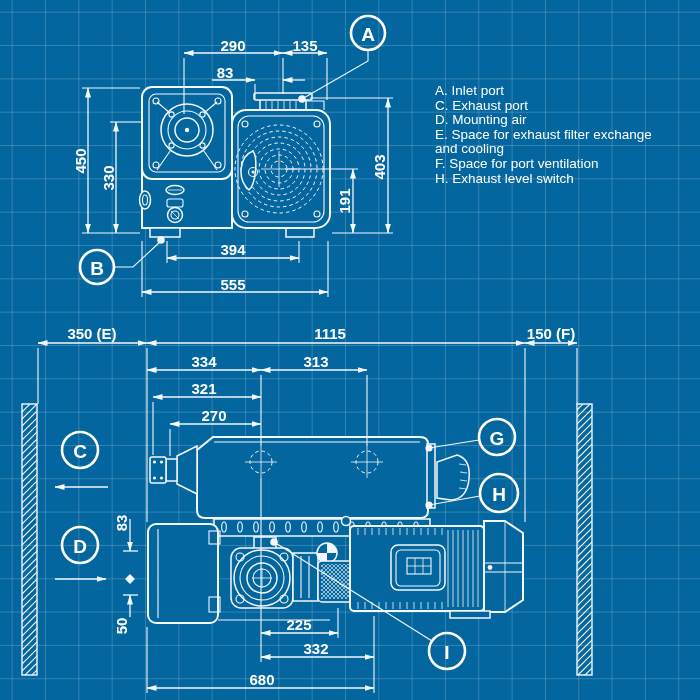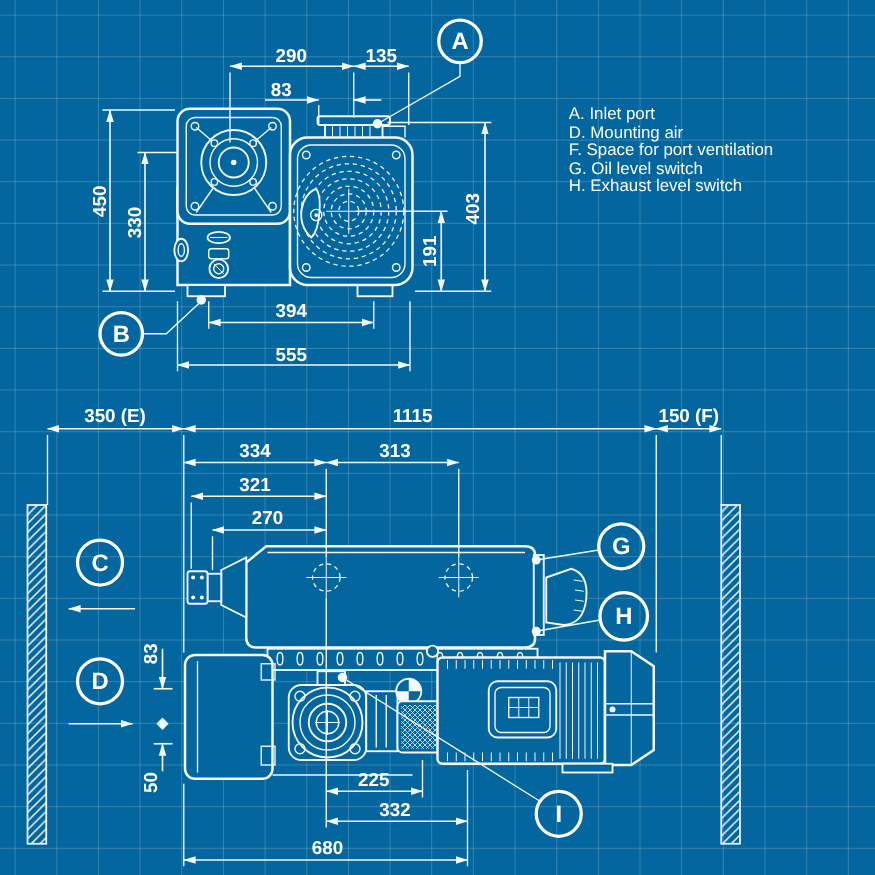--- a/index.html
+++ b/index.html
@@ -22,21 +22,21 @@
   .ln {fill:none;stroke:#F2F8FB;stroke-width:1.1;}
   .thin{fill:none;stroke:#F2F8FB;stroke-width:0.8;}
   .dim{fill:none;stroke:#F2F8FB;stroke-width:1.3;}
   .dash{fill:none;stroke:#F2F8FB;stroke-width:1;stroke-dasharray:3.5 3;}
   .dot{fill:#F2F8FB;stroke:none;}
   .cc {fill:none;stroke:#FFFFFF;stroke-width:2.6;}
   text{fill:#FFFFFF;font-family:"Liberation Sans",sans-serif;}
   .dt{font-size:15px;font-weight:bold;text-anchor:middle;dominant-baseline:central;}
   .cl{font-size:19px;font-weight:bold;text-anchor:middle;dominant-baseline:central;}
   
-  .legend{position:absolute;left:455px;top:84px;width:240px;color:#fff;
+  .legend{position:absolute;left:435px;top:84px;width:240px;color:#fff;
           font-size:13.5px;line-height:14.6px;font-weight:normal;}
 </style>
 </head>
 <body>
 
 <div class="stage">
 
 <svg width="700" height="700" viewBox="0 0 700 700">
   <defs>
     <marker id="arr" viewBox="0 0 10 7" refX="9.5" refY="3.5" markerWidth="10" markerHeight="7" orient="auto-start-reverse" markerUnits="userSpaceOnUse">
@@ -404,19 +404,20 @@
       <line class="ln" x1="432" y1="641" x2="274" y2="542"></line>
       <circle class="dot" cx="274" cy="542" r="3.8"></circle>
       <circle class="cc" cx="447" cy="651" r="18"></circle>
       <text class="cl" x="447" y="652">I</text>
     </g>
   </g>
 </svg>
 
 <div class="legend">
   <div>A. Inlet port</div>
+  <div>C. Exhaust port</div>
   <div>D. Mounting air</div>
+  <div>E. Space for exhaust filter exchange and cooling</div>
   <div>F. Space for port ventilation</div>
-  <div>G. Oil level switch</div>
   <div>H. Exhaust level switch</div>
 </div>
 
 </div>
 
 </body></html>

